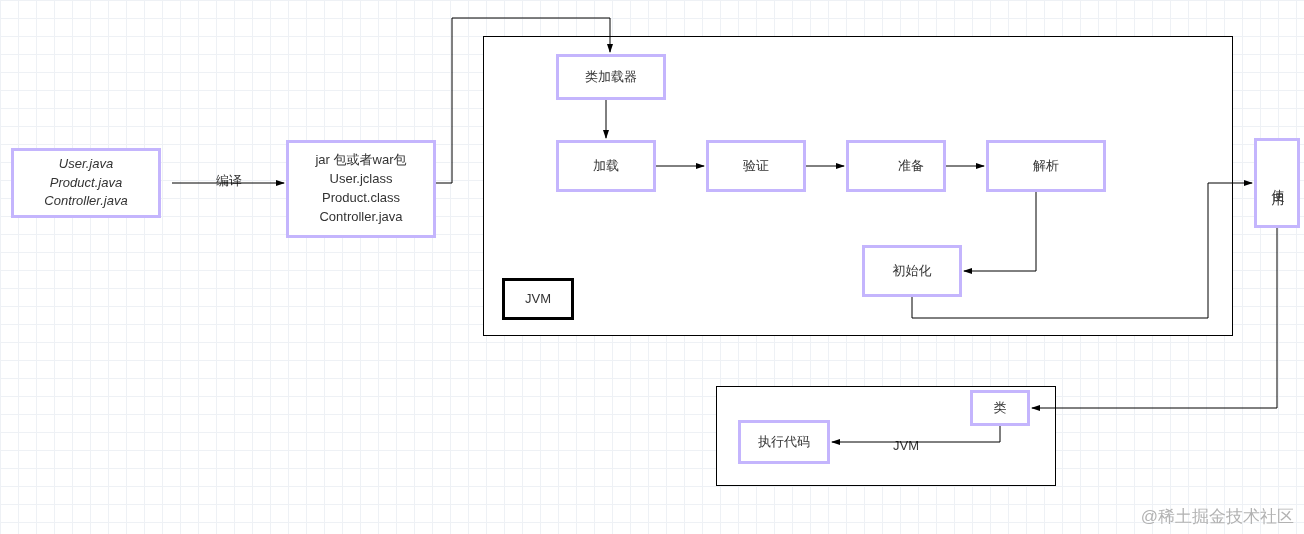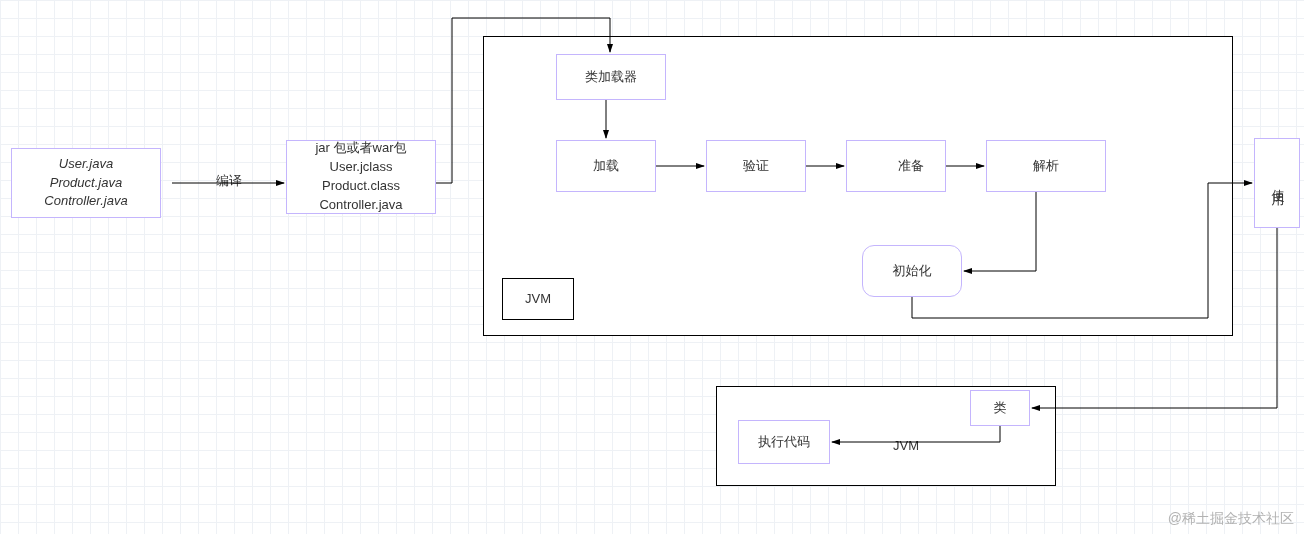--- a/index.html
+++ b/index.html
@@ -19,21 +19,21 @@
     inset: 0;
     background-color: #ffffff;
     background-image:
       linear-gradient(to right, #eef1f5 1px, transparent 1px),
       linear-gradient(to bottom, #eef1f5 1px, transparent 1px);
     background-size: 18px 18px;
   }
   .box {
     position: absolute;
     background: #fff;
-    border: 1px solid #c4b5fd;
+    border: 3px solid #c4b5fd;
     display: flex;
     align-items: center;
     justify-content: center;
     text-align: center;
     box-sizing: border-box;
     line-height: 1.45;
     padding: 4px 6px;
   }
   .container-box {
     position: absolute;
@@ -45,21 +45,21 @@
     position: absolute;
     background: transparent;
     font-size: 13px;
     color: #333;
   }
   .watermark {
     position: absolute;
     right: 10px;
     bottom: 6px;
     color: #b2b2b2;
-    font-size: 14px;
+    font-size: 17px;
     font-family: "Microsoft YaHei", sans-serif;
   }
   svg.arrows {
     position: absolute;
     inset: 0;
     width: 1304px;
     height: 534px;
     pointer-events: none;
   }
   .vertical-text {
@@ -80,21 +80,21 @@
 </div>
 
 <div class="box" style="left:11px; top:148px; width:150px; height:70px;font-style:italic;">
   <div>
     <div>User.java</div>
     <div>Product.java</div>
     <div>Controller.java</div>
   </div>
 </div>
 
-<div class="box" style="left:286px; top:140px; width:150px; height:74px;">
+<div class="box" style="left:286px; top:140px; width:150px; height:98px;">
   <div>
     <div>jar 包或者war包</div>
     <div>User.jclass</div>
     <div>Product.class</div>
     <div>Controller.java</div>
   </div>
 </div>
 
 <div class="label" style="left:216px; top:172px;font-family:Liberation Serif, serif;">编译</div>
 
@@ -108,21 +108,21 @@
 <div class="box" style="left:706px; top:140px; width:100px; height:52px;">
   <span>验证</span>
 </div>
 <div class="box" style="left:846px; top:140px; width:100px; height:52px;padding-left:36px;">
   <span>准备</span>
 </div>
 <div class="box" style="left:986px; top:140px; width:120px; height:52px;">
   <span>解析</span>
 </div>
 
-<div class="box" style="left:862px; top:245px; width:100px; height:52px;border-radius:12px;">
+<div class="box" style="left:862px; top:245px; width:100px; height:52px;">
   <span>初始化</span>
 </div>
 
 <div class="box" style="left:1254px; top:138px; width:46px; height:90px;">
   <span class="vertical-text">使用</span>
 </div>
 
 <div class="container-box" style="left:716px; top:386px; width:340px; height:100px;"></div>
 
 <div class="box" style="left:970px; top:390px; width:60px; height:36px;">

